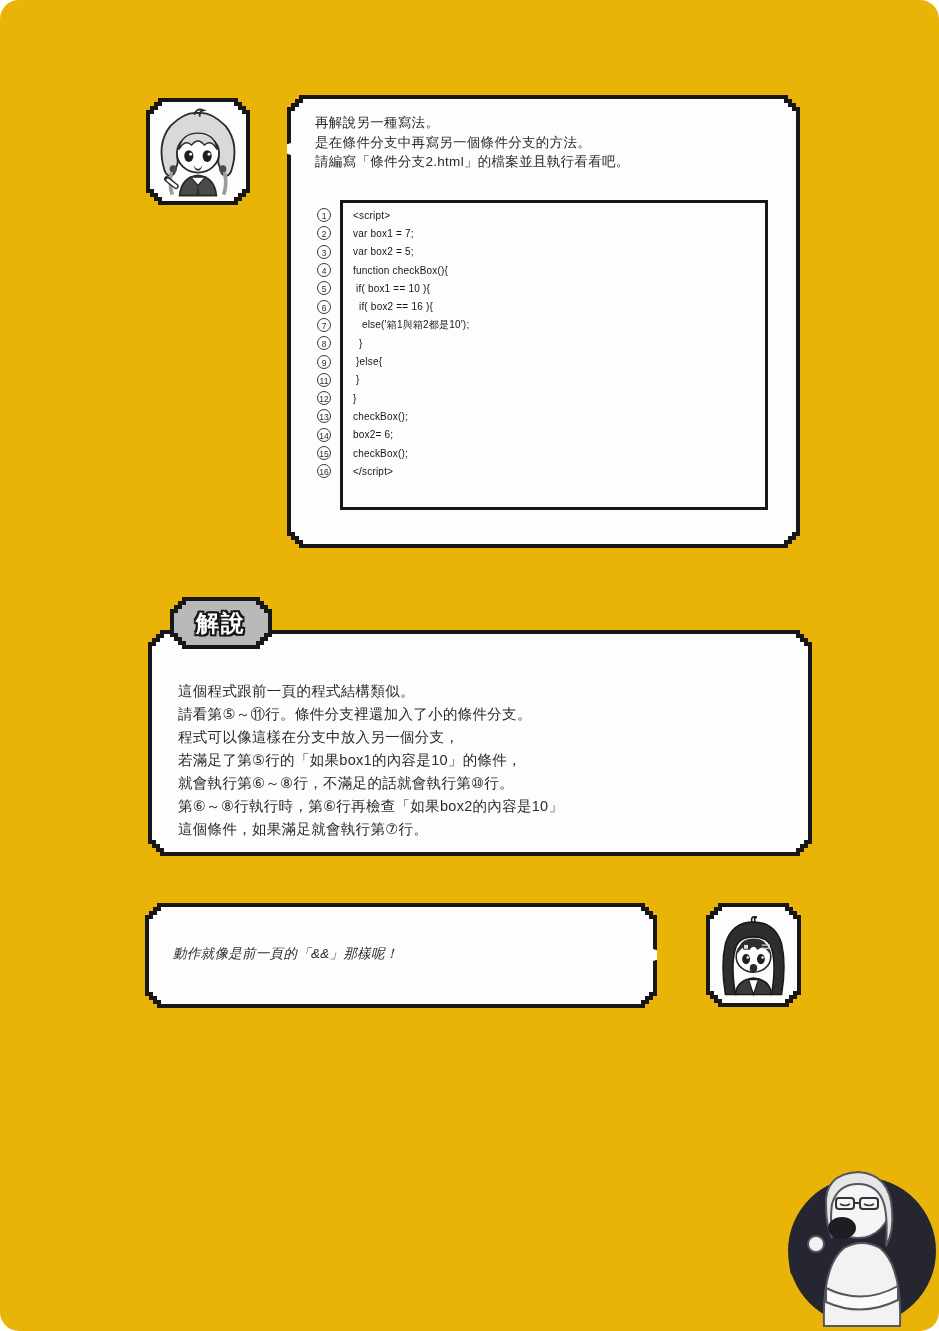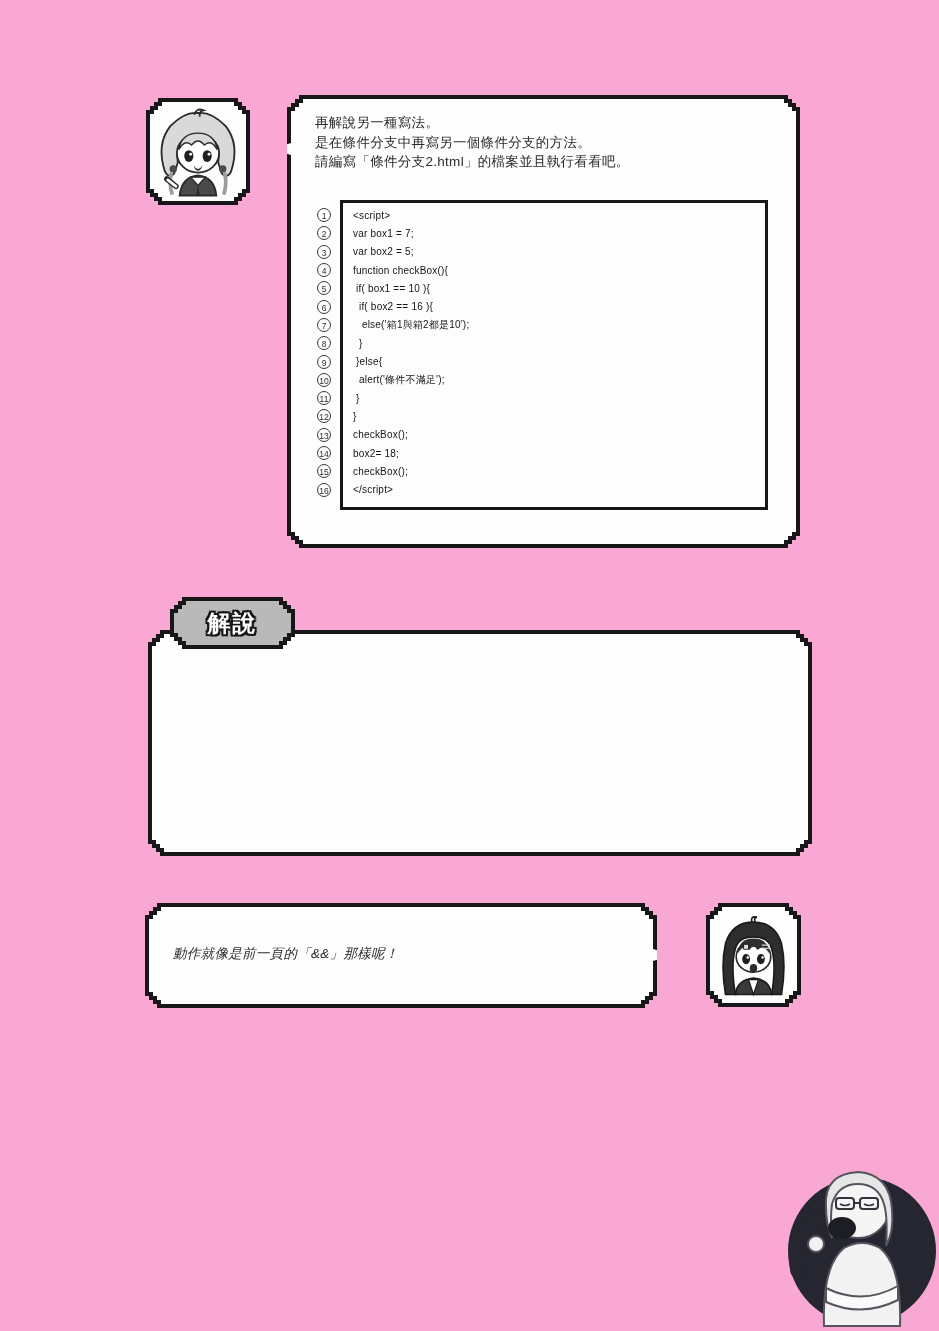--- a/index.html
+++ b/index.html
@@ -1,17 +1,17 @@
 <!DOCTYPE html>
 <html><head>
 <meta charset="utf-8">
 <style>
   html,body{margin:0;padding:0;}
   body{font-family:"Liberation Sans","DejaVu Sans",sans-serif;}
-  #page{position:relative;width:939px;height:1331px;background:#f9a8d4;overflow:hidden;}
+  #page{position:relative;width:939px;height:1331px;background:#eab308;overflow:hidden;border-radius:19px;}
 
   
   .px-clip{clip-path:polygon(
     0 12px,4px 12px,4px 8px,8px 8px,8px 4px,12px 4px,12px 0,
     calc(100% - 12px) 0,calc(100% - 12px) 4px,calc(100% - 8px) 4px,calc(100% - 8px) 8px,calc(100% - 4px) 8px,calc(100% - 4px) 12px,100% 12px,
     100% calc(100% - 12px),calc(100% - 4px) calc(100% - 12px),calc(100% - 4px) calc(100% - 8px),calc(100% - 8px) calc(100% - 8px),calc(100% - 8px) calc(100% - 4px),calc(100% - 12px) calc(100% - 4px),calc(100% - 12px) 100%,
     12px 100%,12px calc(100% - 4px),8px calc(100% - 4px),8px calc(100% - 8px),4px calc(100% - 8px),4px calc(100% - 12px),0 calc(100% - 12px));}
   .pixel-frame{position:absolute;background:#171717;}
   .pixel-frame>.pf-inner{position:absolute;inset:4px;background:#fdfdfd;}
 
@@ -33,21 +33,21 @@
   #code-frame{position:absolute;left:53px;top:105px;width:422px;height:304px;border:3px solid #171717;background:#fdfdfd;}
   #code-rows{position:absolute;left:30px;top:111px;width:440px;}
   .crow{display:flex;align-items:center;height:18.3px;}
   .cnum{flex:0 0 14px;width:14px;height:14px;border:1.2px solid #3a3a3a;border-radius:50%;font-size:8.5px;line-height:14px;text-align:center;color:#2b2b2b;box-sizing:border-box;}
   .ccode{margin-left:22px;white-space:pre;font-weight:normal;font-size:10px;color:#141414;font-family:"Liberation Sans","DejaVu Sans",sans-serif;letter-spacing:.2px;}
   .ccode{tab-size:2;}
   .crow .ccode::before{content:"";}
 
   
   #exp-box{left:148px;top:630px;width:664px;height:226px;}
-  #exp-badge{left:170px;top:597px;width:125px;height:52px;z-index:8;}
+  #exp-badge{left:170px;top:597px;width:102px;height:52px;z-index:8;}
   #exp-badge>.pf-inner{background:#b9b9b9;display:flex;align-items:center;justify-content:center;}
   .badge-label{font-size:23px;font-weight:bold;color:#ffffff;letter-spacing:2px;
     text-shadow:-2px -2px 0 #171717,2px -2px 0 #171717,-2px 2px 0 #171717,2px 2px 0 #171717,-2px 0 0 #171717,2px 0 0 #171717,0 -2px 0 #171717,0 2px 0 #171717;}
   .exp-text{position:absolute;left:30px;top:50px;font-size:14.5px;line-height:23px;color:#2b2b2b;letter-spacing:.3px;}
 
   
   #bottom-bubble{left:145px;top:903px;width:512px;height:105px;}
   #bottom-bubble .bubble-text{top:41px;font-style:italic;}
   #bottom-avatar{left:706px;top:903px;width:95px;height:104px;}
 
@@ -126,57 +126,62 @@
         </div>
       <div class="crow">
           <span class="cnum">8</span>
           <span class="ccode">  }</span>
         </div>
       <div class="crow">
           <span class="cnum">9</span>
           <span class="ccode"> }else{</span>
         </div>
       <div class="crow">
-          <span class="cnum">10</span>
-          <span class="ccode">  alert('條件不滿足');</span>
-        </div>
-      <div class="crow">
           <span class="cnum">11</span>
           <span class="ccode"> }</span>
         </div>
       <div class="crow">
           <span class="cnum">12</span>
           <span class="ccode">}</span>
         </div>
       <div class="crow">
           <span class="cnum">13</span>
           <span class="ccode">checkBox();</span>
         </div>
       <div class="crow">
           <span class="cnum">14</span>
-          <span class="ccode">box2= 18;</span>
+          <span class="ccode">box2= 6;</span>
         </div>
       <div class="crow">
           <span class="cnum">15</span>
           <span class="ccode">checkBox();</span>
         </div>
       <div class="crow">
           <span class="cnum">16</span>
           <span class="ccode">&lt;/script&gt;</span>
         </div>
     </div>
 
     <div class="tail tail-left" style="left:-20px;top:40px;width:22px;height:28px;">
       <div class="t-o"></div>
         <div class="t-i"></div>
     </div>
   </div>
 
   <div id="exp-box" class="pixel-frame px-clip">
     <div class="pf-inner px-clip"></div>
+    <div class="exp-text">
+      <div>這個程式跟前一頁的程式結構類似。</div>
+      <div>請看第⑤～⑪行。條件分支裡還加入了小的條件分支。</div>
+      <div>程式可以像這樣在分支中放入另一個分支，</div>
+      <div>若滿足了第⑤行的「如果box1的內容是10」的條件，</div>
+      <div>就會執行第⑥～⑧行，不滿足的話就會執行第⑩行。</div>
+      <div>第⑥～⑧行執行時，第⑥行再檢查「如果box2的內容是10」</div>
+      <div>這個條件，如果滿足就會執行第⑦行。</div>
+    </div>
   </div>
   <div id="exp-badge" class="pixel-frame px-clip" style="position:absolute;">
     <div class="pf-inner px-clip">
       <span class="badge-label">解說</span>
     </div>
   </div>
 
   <div id="bottom-bubble" class="pixel-frame px-clip">
     <div class="pf-inner px-clip"></div>
     <div class="bubble-text">動作就像是前一頁的「&amp;&amp;」那樣呢！</div>

